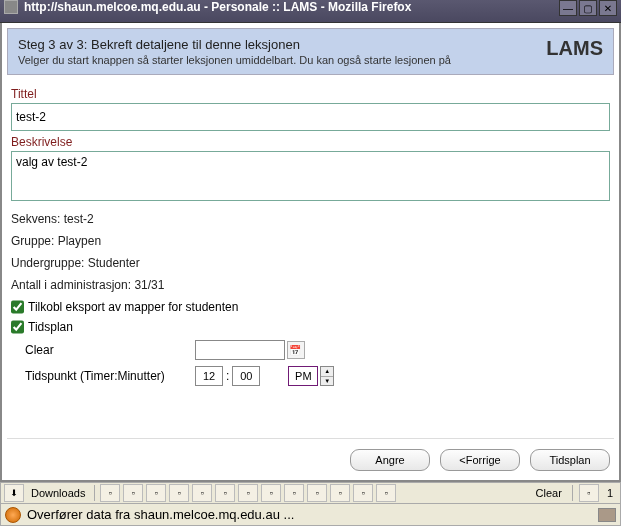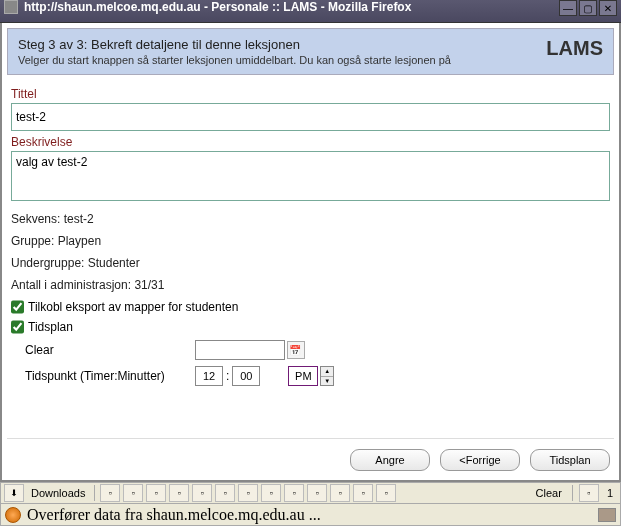--- a/index.html
+++ b/index.html
@@ -44,21 +44,21 @@
   .btn { min-width: 80px; height: 22px; background: linear-gradient(#fdfdfd, #e8e8e8); border: 1px solid #999; border-radius: 9px; font-size: 11px; }
 
   .toolbar { height: 22px; background: #ece9d8; border: 1px solid #aaa; display: flex; align-items: center; padding: 0 3px; gap: 3px; }
   .tb-btn { width: 20px; height: 18px; border: 1px solid #bbb; background: #f4f0e4; display: flex; align-items: center; justify-content: center; font-size: 9px; }
   .tb-label { font-size: 11px; margin: 0 4px; }
   .tb-sep { width: 1px; height: 16px; background: #aaa; margin: 0 2px; }
   .tb-right { margin-left: auto; display: flex; align-items: center; gap: 4px; }
 
   .statusbar { height: 22px; background: #ece9d8; border: 1px solid #aaa; border-top: none; display: flex; align-items: center; padding: 0 4px; }
   .status-icon { width: 16px; height: 16px; border-radius: 50%; background: radial-gradient(#fa5,#c60); margin-right: 6px; border: 1px solid #a50; }
-  .status-text { flex: 1; font-size: 16px; font-family: Liberation Serif, serif; }
+  .status-text { flex: 1; font-size: 13px; }
   .status-img { width: 18px; height: 14px; border: 1px solid #888; background: #a98; margin-left: 6px; }
 </style>
 </head>
 <body>
 
 <div class="titlebar">
   <div class="win-icon"></div>
   <div class="title">http://shaun.melcoe.mq.edu.au - Personale :: LAMS - Mozilla Firefox</div>
   <div class="win-btns">
     <div class="win-btn">—</div>

